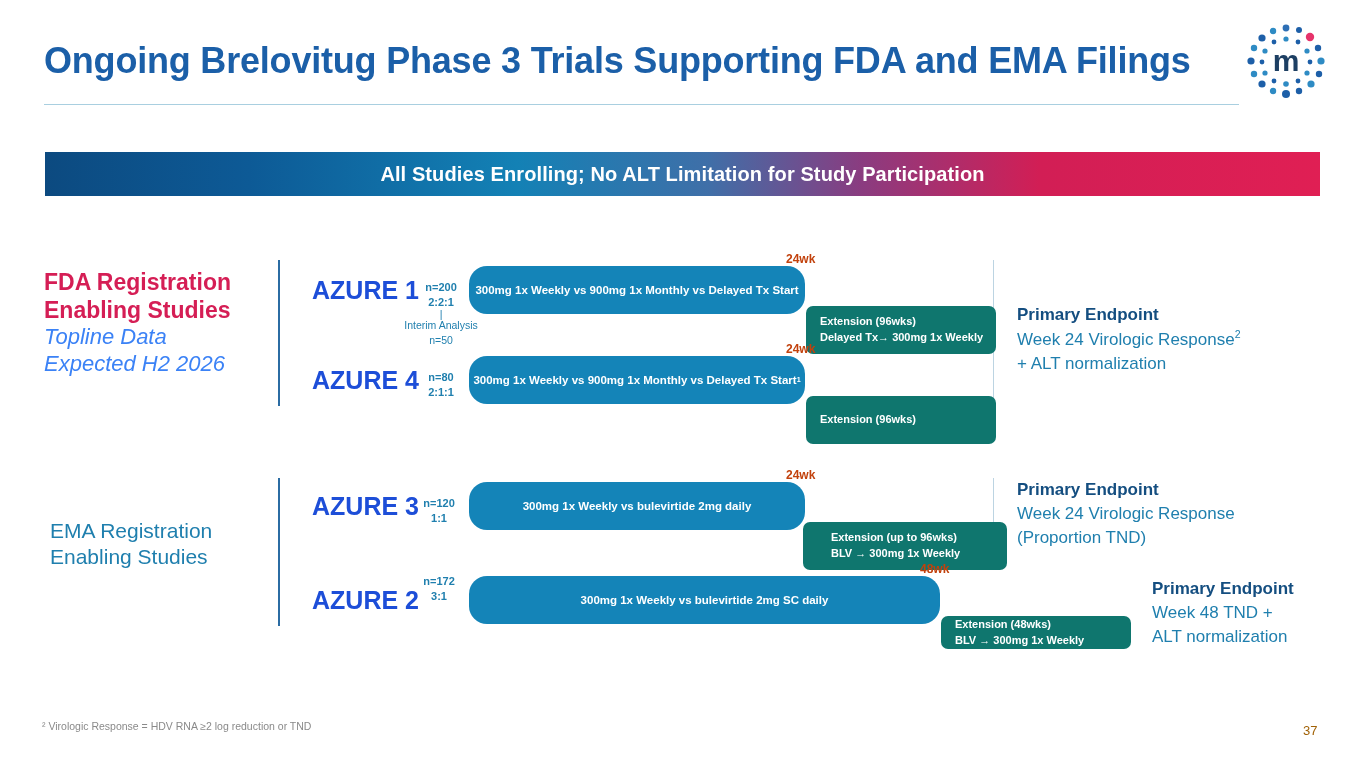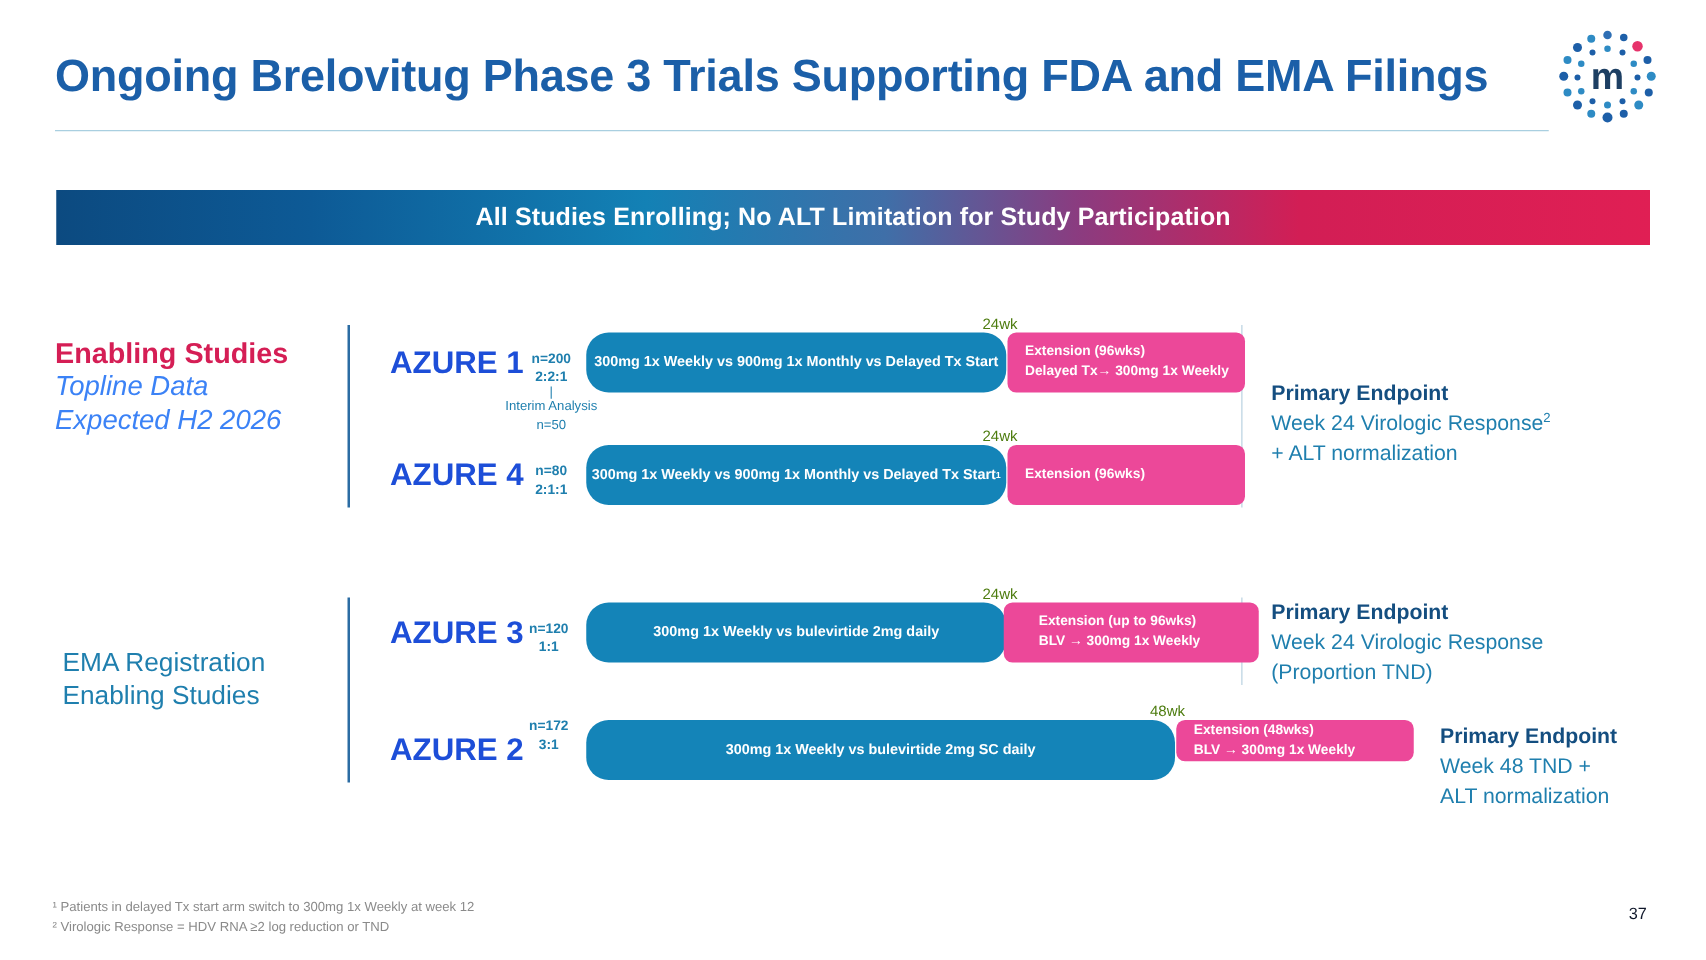--- a/index.html
+++ b/index.html
@@ -144,39 +144,40 @@
     display: flex;
     align-items: center;
     justify-content: center;
     color: #ffffff;
     font-size: 11.5px;
     font-weight: bold;
     white-space: nowrap;
   }
   .bar-ext {
     position: absolute;
-    background: #ec4899;
+    background: #0f766e;
     border-radius: 7px;
     color: #ffffff;
     font-size: 11px;
     font-weight: bold;
     padding: 0 0 0 14px;
     display: flex;
     flex-direction: column;
     justify-content: center;
     line-height: 1.45;
     white-space: nowrap;
+    margin-top: 40px;
   }
   .bar-ext.center-one { justify-content: center; }
 
   .wk-label {
     position: absolute;
-    color: #4d7c0f;
+    color: #c2410c;
     font-size: 12px;
-    font-weight: normal;
+    font-weight: bold;
     white-space: nowrap;
     text-align: right;
   }
 
   
   .endpoint { position: absolute; white-space: nowrap; }
   .endpoint .ep-title {
     color: #144e80;
     font-size: 17px;
     font-weight: bold;
@@ -196,21 +197,21 @@
     top: 718px;
     color: #8a8a8a;
     font-size: 10.5px;
     line-height: 1.55;
   }
   .footnotes div { white-space: nowrap; }
   .page-num {
     position: absolute;
     left: 1303px;
     top: 723px;
-    color: #0f172a;
+    color: #a16207;
     font-size: 13px;
   }
 </style>
 </head>
 <body>
 
 <div class="slide-title">Ongoing Brelovitug Phase 3 Trials Supporting FDA and EMA Filings</div>
 <div class="title-rule"></div>
 
 <div class="logo">
@@ -249,20 +250,21 @@
       <text x="43" y="50" text-anchor="middle" font-family="'Liberation Sans', sans-serif" font-size="30" font-weight="600" fill="#1d3f63">m</text>
     </g>
   </svg>
 </div>
 
 <div class="banner">
   <span class="banner-text">All Studies Enrolling; No ALT Limitation for Study Participation</span>
 </div>
 
 <div class="sec-label label-fda" style="left:44px; top:268px;">
+  <span class="ln hd">FDA Registration</span>
   <span class="ln hd">Enabling Studies</span>
   <span class="ln sub">Topline Data</span>
   <span class="ln sub">Expected H2 2026</span>
 </div>
 
 <div class="divider-left" style="left:278px; top:260px; height:146px;"></div>
 <div class="divider-right" style="left:993px; top:260px; height:146px;"></div>
 
 <div class="study-name" style="left:312px; top:276px;">AZURE 1</div>
 <div class="study-n" style="left:406px; top:280px; width:70px;">
@@ -343,16 +345,15 @@
   <span>Extension (48wks)</span>
   <span>BLV → 300mg 1x Weekly</span>
 </div>
 <div class="endpoint" style="left:1152px; top:577px;">
   <div class="ep-title">Primary Endpoint</div>
   <div class="ep-line">Week 48 TND +</div>
   <div class="ep-line">ALT normalization</div>
 </div>
 
 <div class="footnotes">
-  <div>¹ Patients in delayed Tx start arm switch to  300mg 1x Weekly at week 12</div>
   <div>² Virologic Response = HDV RNA ≥2 log reduction or TND</div>
 </div>
 <div class="page-num">37</div>
 
 </body></html>

